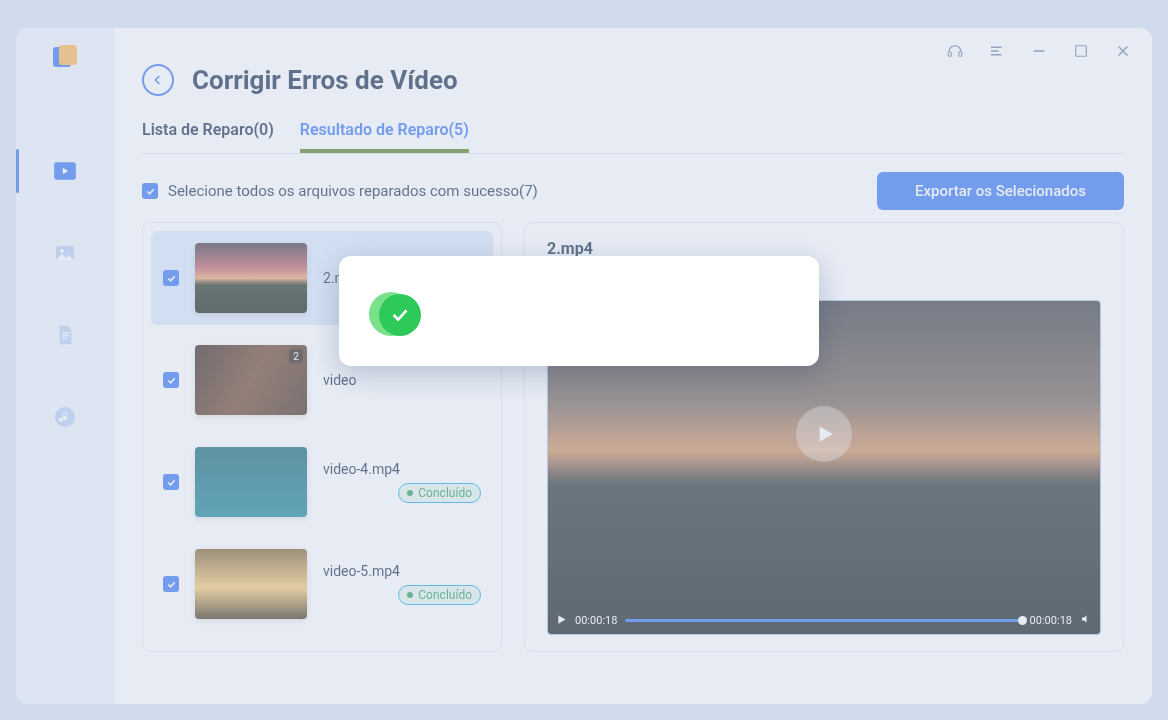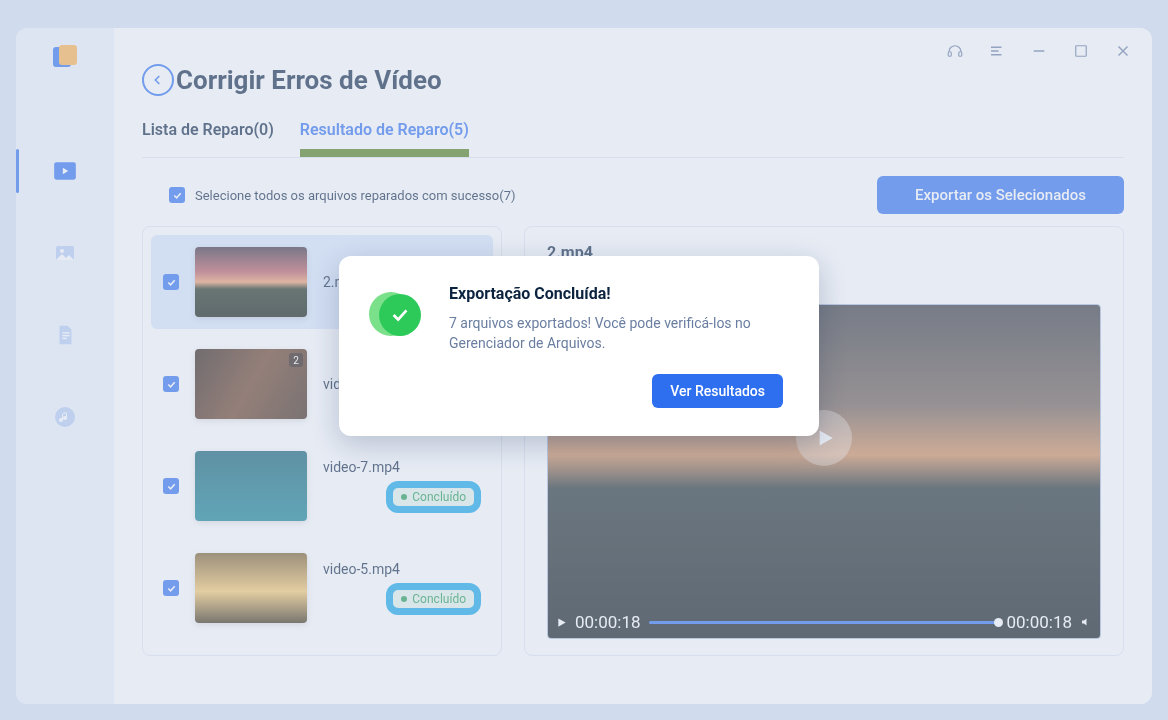--- a/index.html
+++ b/index.html
@@ -16,35 +16,35 @@
   .side-icons { display: flex; flex-direction: column; gap: 52px; margin-top: 46px; align-items: center; }
   .side-icon { width: 30px; height: 30px; display: flex; align-items: center; justify-content: center; position: relative; }
   .side-icon.active::before {
     content: ""; position: absolute; left: -34px; width: 3px; height: 44px; background: #2e6ff0; border-radius: 2px;
   }
   .main { flex: 1; position: relative; background: #fff; }
   .titlebar {
     position: absolute; top: 14px; right: 20px; display: flex; align-items: center; gap: 24px;
   }
   .titlebar svg { width: 18px; height: 18px; stroke: #6a7ea1; }
-  .header { padding: 36px 28px 0 28px; display: flex; align-items: center; gap: 2px; }
+  .header { padding: 36px 28px 0 28px; display: flex; align-items: center; gap: 18px; }
   .back-btn {
     width: 32px; height: 32px; border-radius: 50%; border: 2px solid #2e6ff0;
     display: flex; align-items: center; justify-content: center; cursor: pointer;
   }
   .page-title { font-size: 26px; font-weight: 700; color: #0c2340; }
   .tabs {
     margin: 24px 28px 0 28px; border-bottom: 1px solid #e3e8f2; display: flex; gap: 26px;
   }
   .tab { padding-bottom: 10px; font-size: 16px; font-weight: 600; color: #0c2340; cursor: pointer; }
-  .tab.active { color: #2e6ff0; border-bottom: 8px solid #4d7c0f; }
+  .tab.active { color: #2e6ff0; border-bottom: 4px solid #4d7c0f; }
   .toolbar {
     margin: 18px 28px 12px 28px; display: flex; align-items: center; justify-content: space-between;
   }
-  .select-all { display: flex; align-items: center; gap: 10px; font-size: 13px; color: #0c2340; margin-left: 27px; }
+  .select-all { display: flex; align-items: center; gap: 10px; font-size: 15px; color: #0c2340; }
   .checkbox {
     width: 16px; height: 16px; border-radius: 3px; background: #2e6ff0; display: flex;
     align-items: center; justify-content: center; cursor: pointer;
   }
   .export-btn {
     background: #2e6ff0; color: #fff; border: none; font-size: 15px; font-weight: 500;
     padding: 10px 38px; border-radius: 6px; cursor: pointer;
   }
   .content {
     margin: 0 28px 28px 28px; display: flex; gap: 22px; height: 430px;
@@ -66,21 +66,21 @@
   .thumb.gold  { background: linear-gradient(180deg,#7a5a24 0%,#f9c96a 55%,#3a2c10 100%); }
   .thumb .badge {
     position: absolute; top: 4px; right: 4px; width: 14px; height: 14px; border-radius: 3px;
     background: rgba(0,0,0,0.55); color: #fff; font-size: 10px; display: flex;
     align-items: center; justify-content: center;
   }
   .item-info { flex: 1; display: flex; flex-direction: column; gap: 6px; }
   .item-name { font-size: 14px; color: #0c2340; }
   .status-pill {
     align-self: flex-end; font-size: 12px; color: #1d9a4c; background: #e6f6ec;
-    border: 7px solid #0ea5e9; border-radius: 12px; padding: 2px 8px;
+    border: 1px solid #0ea5e9; border-radius: 12px; padding: 2px 8px;
     display: flex; align-items: center; gap: 5px;
   }
   .status-pill::before { content: ""; width: 6px; height: 6px; background: #1d9a4c; border-radius: 50%; }
   .preview-panel {
     flex: 1; border: 1px solid #e3e8f2; border-radius: 8px; padding: 16px 22px;
     display: flex; flex-direction: column; gap: 10px;
   }
   .preview-title { font-size: 16px; font-weight: 700; color: #0c2340; }
   .preview-sub { font-size: 14px; color: #6a7ea1; }
   .player {
@@ -88,21 +88,21 @@
     background: linear-gradient(180deg,#343539 0%,#6e5c50 30%,#d08a55 45%,#1e2a2b 55%,#0a1315 100%);
     overflow: hidden;
   }
   .play-circle {
     position: absolute; top: 40%; left: 50%; transform: translate(-50%,-50%);
     width: 56px; height: 56px; border-radius: 50%; background: rgba(255,255,255,0.35);
     display: flex; align-items: center; justify-content: center;
   }
   .controls {
     position: absolute; bottom: 6px; left: 8px; right: 8px;
-    display: flex; align-items: center; gap: 8px; color: #fff; font-size: 17px;
+    display: flex; align-items: center; gap: 8px; color: #fff; font-size: 11px;
   }
   .controls .progress {
     flex: 1; height: 3px; background: #2e6ff0; border-radius: 2px; position: relative;
   }
   .controls .progress::after {
     content: ""; position: absolute; right: -5px; top: -3px; width: 9px; height: 9px;
     border-radius: 50%; background: #fff;
   }
 
   
@@ -259,21 +259,21 @@
         </div>
 
         <div class="item">
           <span class="checkbox">
               <svg viewBox="0 0 24 24" width="11" height="11" stroke="#fff" fill="none" stroke-width="3.5">
                 <polyline points="5 12 10 17 19 7"></polyline>
               </svg>
             </span>
           <div class="thumb duck"></div>
           <div class="item-info">
-            <span class="item-name">video-7.mp4</span>
+            <span class="item-name">video-4.mp4</span>
             <span class="status-pill">Concluído</span>
           </div>
         </div>
 
         <div class="item">
           <span class="checkbox">
               <svg viewBox="0 0 24 24" width="11" height="11" stroke="#fff" fill="none" stroke-width="3.5">
                 <polyline points="5 12 10 17 19 7"></polyline>
               </svg>
             </span>
@@ -316,19 +316,14 @@
 <div class="overlay">
   <div class="dialog">
     <div class="success-icon">
       <div class="back"></div>
       <div class="front">
           <svg viewBox="0 0 24 24" width="22" height="22" stroke="#fff" fill="none" stroke-width="3">
             <polyline points="5 12 10 17 19 7"></polyline>
           </svg>
         </div>
     </div>
-    <div class="dialog-body">
-      <span class="dialog-title">Exportação Concluída!</span>
-      <span class="dialog-msg">7 arquivos exportados! Você pode verificá-los no Gerenciador de Arquivos.</span>
-      <button class="dialog-btn">Ver Resultados</button>
-    </div>
   </div>
 </div>
 
 </body></html>

